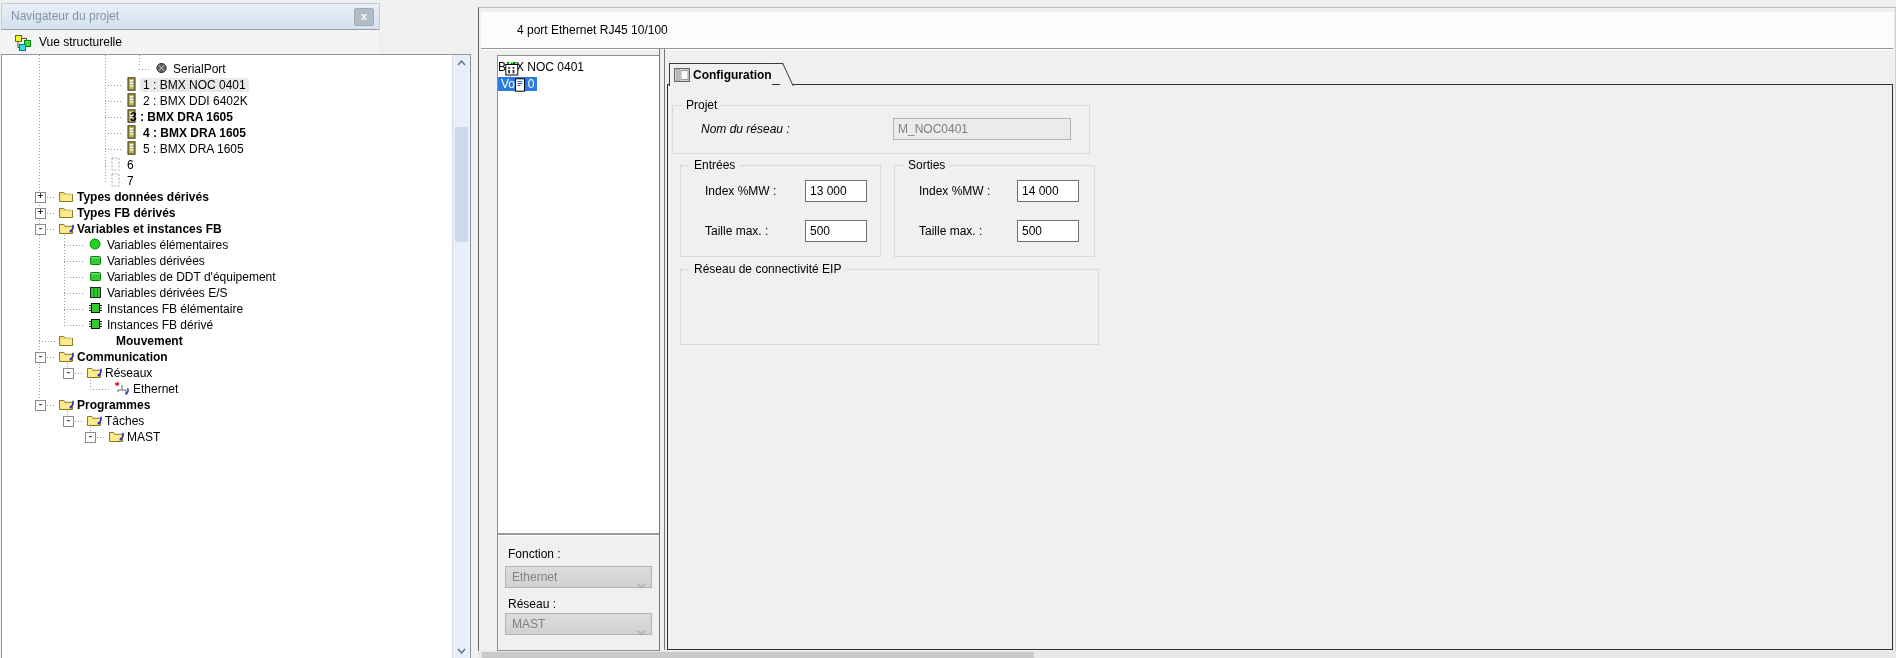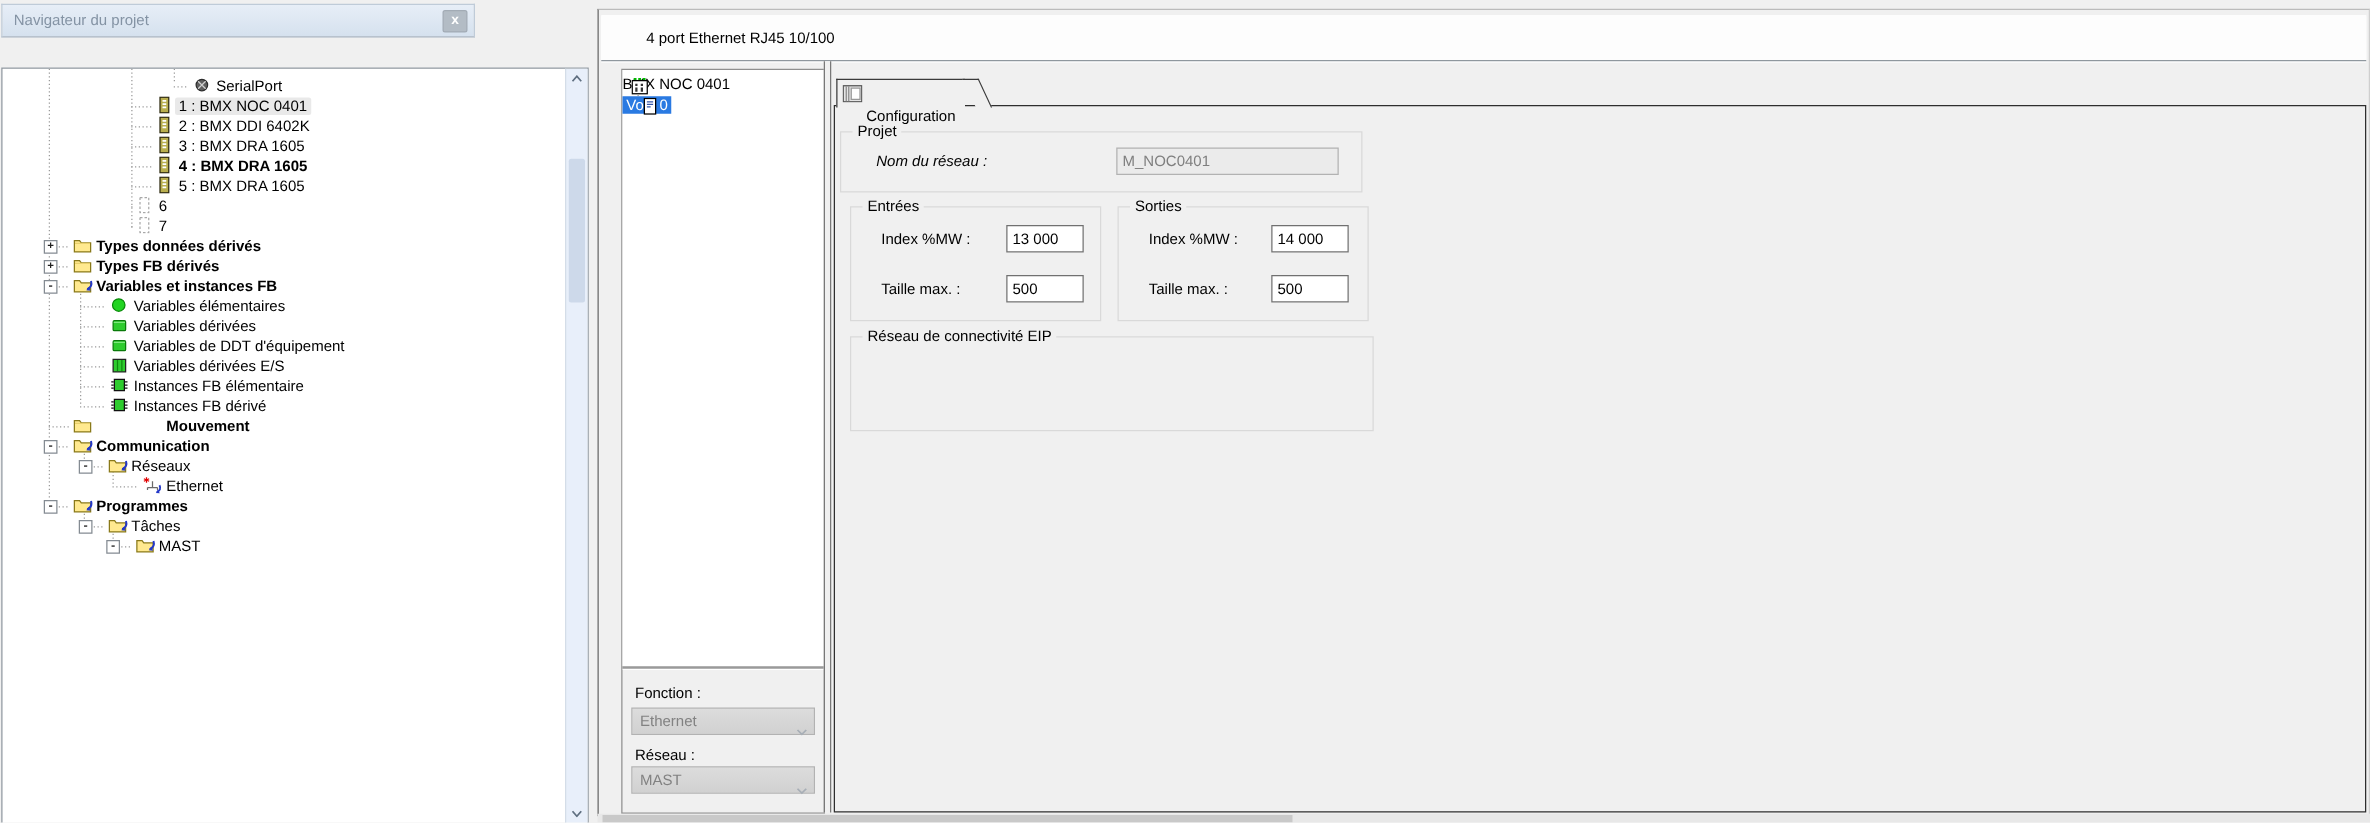--- a/index.html
+++ b/index.html
@@ -57,21 +57,21 @@
   .combo .chev{position:absolute;right:5px;top:8px;}
 
   #splitter{position:absolute;left:180px;top:41px;bottom:2px;width:4px;background:#f0f0f0;
       border-left:1px solid #787878;border-right:1px solid #787878;}
 
   #tab{position:absolute;left:190px;top:55px;width:102px;height:22px;background:#f0f0f0;
       border-left:1px solid #3a3a3a;border-top:1px solid #3a3a3a;z-index:3;}
   #tab::after{content:'';position:absolute;right:-11px;top:-1px;width:12px;height:22px;background:#f0f0f0;
       border-right:1px solid #3a3a3a;border-top:1px solid #3a3a3a;transform:skewX(25deg);transform-origin:top left;}
   #tab .ic{position:absolute;left:4px;top:4px;}
-  #tab .tx{position:absolute;left:23px;top:22px;font-weight:normal;}
+  #tab .tx{position:absolute;left:23px;top:4px;font-weight:bold;}
 
   #cfgbox{position:absolute;left:188px;top:76px;width:1226px;height:566px;background:#f0f0f0;
       border:1px solid #2e2e2e;z-index:2;box-sizing:border-box;}
   .grp{position:absolute;border:1px solid #d9d9d9;}
   .grp>.cap{position:absolute;top:-8px;left:9px;background:#f0f0f0;padding:0 4px;white-space:nowrap;}
   .flab{position:absolute;white-space:nowrap;}
   input.val{position:absolute;border:1px solid #707070;background:#fff;color:#000;
       font-family:"Liberation Sans",sans-serif;font-size:12px;padding:0 4px;box-sizing:border-box;height:22px;}
   input.dis{background:#ebebeb;border:1px solid #b2b2b2;color:#7f7f7f;}
   #eip-btn{position:absolute;left:121px;top:22px;width:190px;height:30px;background:#d5d5d5;
@@ -80,20 +80,32 @@
   #hscroll{position:absolute;left:478px;top:651px;width:1418px;height:7px;background:#e8e8e8;}
   #hthumb{position:absolute;left:4px;top:1px;width:552px;height:6px;background:#c9c9c9;}
 </style>
 </head>
 <body>
 
 <div id="left-panel">
   <div id="lp-titlebar">
     <span id="lp-title">Navigateur du projet</span>
     <div id="lp-close">x</div>
+  </div>
+  <div id="lp-toolbar">
+    <span class="ic">
+      <svg width="17" height="17" viewBox="0 0 17 17">
+        <polyline points="4,8 4,13.5 6,13.5" fill="none" stroke="#4a4a4a"></polyline>
+        <polyline points="7,4.5 12.5,4.5 12.5,7" fill="none" stroke="#4a4a4a"></polyline>
+        <rect x="1.5" y="1.5" width="6" height="6" fill="#f6f62a" stroke="#6a6a00"></rect>
+        <rect x="10.5" y="6.5" width="6" height="6" fill="#35e435" stroke="#0a7a0a"></rect>
+        <rect x="5.5" y="10.5" width="6" height="6" fill="#35dede" stroke="#0a7a7a"></rect>
+      </svg>
+    </span>
+    <span class="tx">Vue structurelle</span>
   </div>
   <div id="lp-treebox">
     <div id="tree-clip">
       <svg id="tree-lines" width="450" height="602">
           <line x1="37.5" y1="0" x2="37.5" y2="350" stroke="#9a9a9a" stroke-dasharray="1 2"></line>
           <line x1="103.5" y1="0" x2="103.5" y2="127" stroke="#9a9a9a" stroke-dasharray="1 2"></line>
           <line x1="137.5" y1="0" x2="137.5" y2="12" stroke="#9a9a9a" stroke-dasharray="1 2"></line>
           <line x1="62.5" y1="180" x2="62.5" y2="270" stroke="#9a9a9a" stroke-dasharray="1 2"></line>
           <line x1="65.5" y1="308" x2="65.5" y2="313" stroke="#9a9a9a" stroke-dasharray="1 2"></line>
           <line x1="88.5" y1="322" x2="88.5" y2="334" stroke="#9a9a9a" stroke-dasharray="1 2"></line>
@@ -150,21 +162,21 @@
               </svg></span>
             <span class="lbl" style="left: 141px;">2 : BMX DDI 6402K</span>
           </div>
           <div class="trow" style="top: 54px;">
             <span class="ticon" style="left: 122px;"><svg width="15" height="14" viewBox="0 0 15 14">
                 <rect x="4" y="0.8" width="7" height="12.4" fill="#b9ae4e" stroke="#2e2a10"></rect>
                 <rect x="6" y="3" width="3" height="1.4" fill="#fff"></rect>
                 <rect x="6" y="5.6" width="3" height="1.4" fill="#fff"></rect>
                 <rect x="6" y="8.2" width="3" height="1.4" fill="#fff"></rect>
               </svg></span>
-            <span class="lbl" style="left: 141px;">3 : BMX DRA 1605</span>
+            <span class="lbl" style="left: 128px; font-weight: bold;">3 : BMX DRA 1605</span>
           </div>
           <div class="trow" style="top: 70px; font-weight: bold;">
             <span class="ticon" style="left: 122px;"><svg width="15" height="14" viewBox="0 0 15 14">
                 <rect x="4" y="0.8" width="7" height="12.4" fill="#b9ae4e" stroke="#2e2a10"></rect>
                 <rect x="6" y="3" width="3" height="1.4" fill="#fff"></rect>
                 <rect x="6" y="5.6" width="3" height="1.4" fill="#fff"></rect>
                 <rect x="6" y="8.2" width="3" height="1.4" fill="#fff"></rect>
               </svg></span>
             <span class="lbl" style="left: 141px;">4 : BMX DRA 1605</span>
           </div>
@@ -253,21 +265,21 @@
                 <rect x="3.5" y="2.5" width="8" height="9" fill="#2ecc2e" stroke="#111"></rect>
                 <path d="M1,4.5 h2 M1,7 h2 M1,9.5 h2 M12,4.5 h2 M12,7 h2 M12,9.5 h2" stroke="#111"></path>
               </svg></span>
             <span class="lbl" style="left: 105px;">Instances FB dérivé</span>
           </div>
           <div class="trow" style="top: 278px;">
             <span class="ticon" style="left: 56px;"><svg width="16" height="14" viewBox="0 0 16 14">
                 <path d="M1.5,3.5 h4.2 l1.3,1.8 h7.5 v7.2 h-13z" fill="#ffe98f" stroke="#8a7a1a"></path>
                 <path d="M2,5.6 h12" stroke="#e8cf6a" fill="none"></path>
               </svg></span>
-            <span class="lbl b" style="left: 92px; padding-left: 39px;">Mouvement</span>
+            <span class="lbl b" style="left: 75px; padding-left: 39px;">Mouvement</span>
           </div>
           <div class="trow" style="top: 294px;">
             <div class="exp" style="left: 33px;">-</div>
             <span class="ticon" style="left: 56px;"><svg width="18" height="15" viewBox="0 0 18 15">
                 <path d="M1.5,3.5 h4.2 l1.3,1.8 h7.5 v7.2 h-13z" fill="#ffe98f" stroke="#8a7a1a"></path>
                 <path d="M14.8,3.8 q1.4,4.6 -3,6.6" fill="none" stroke="#2438c8" stroke-width="1.6"></path>
                 <path d="M13,8.4 l-2,2.8 3.4,0.4z" fill="#2438c8"></path>
               </svg></span>
             <span class="lbl b" style="left: 75px;">Communication</span>
           </div>

